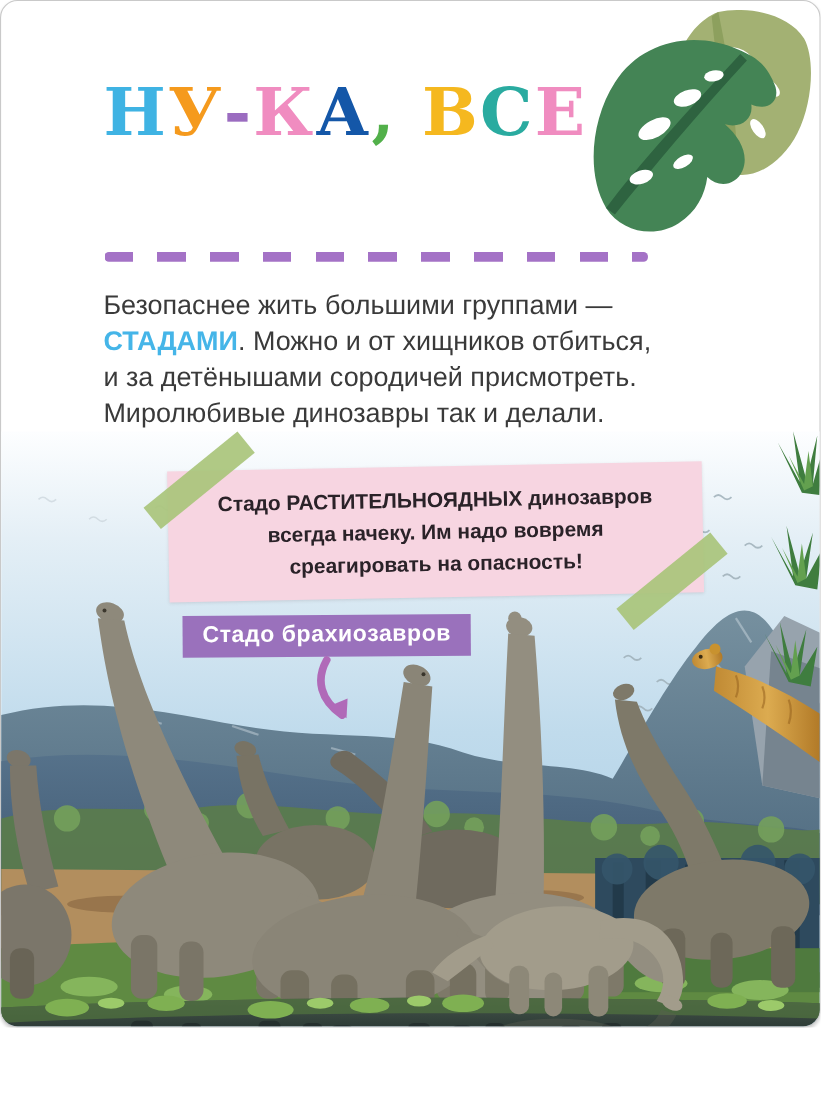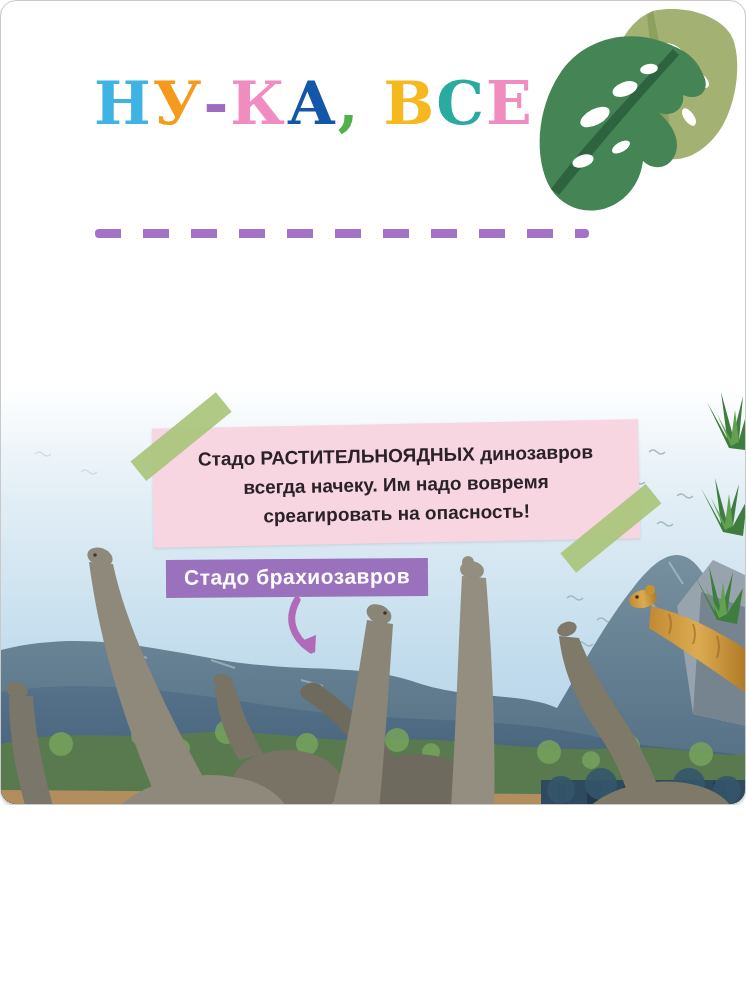--- a/index.html
+++ b/index.html
@@ -1,17 +1,17 @@
 <!DOCTYPE html>
 <html><head>
 <meta charset="utf-8">
 <style>
   html,body{margin:0;padding:0;background:#fff;}
   .page{
-    position:relative;width:746px;height:805px;background:#ffffff;
+    position:relative;width:746px;height:934px;background:#ffffff;
     border:1px solid #c9c9c9;border-radius:16px;box-sizing:border-box;
     overflow:hidden;font-family:"Liberation Sans",sans-serif;
     box-shadow:0 2px 3px rgba(0,0,0,.18);
   }
   
   .title{position:absolute;left:93px;top:66px;font-family:"DejaVu Serif",serif;
     font-weight:bold;font-size:60px;line-height:72px;letter-spacing:2px;}
   .title .ln{display:block;white-space:pre;}
   
   .dashes{position:absolute;left:94px;top:228px;width:494px;height:9px;
@@ -74,20 +74,26 @@
       <ellipse fill="#ffffff" cx="74" cy="108" rx="16" ry="8" transform="rotate(-28 74 108)"></ellipse>
       <ellipse fill="#ffffff" cx="104" cy="80" rx="13" ry="7" transform="rotate(-20 104 80)"></ellipse>
       <ellipse fill="#ffffff" cx="62" cy="152" rx="11" ry="6" transform="rotate(-18 62 152)"></ellipse>
       <ellipse fill="#ffffff" cx="100" cy="138" rx="10" ry="5" transform="rotate(-30 100 138)"></ellipse>
       <ellipse fill="#ffffff" cx="128" cy="60" rx="9" ry="5" transform="rotate(-10 128 60)"></ellipse>
     </g>
   </svg>
 
   <div class="dashes"></div>
 
+  <div class="intro">
+    <div>Безопаснее жить большими группами —</div>
+    <div><span class="hl" id="hl" style="color: rgb(69, 181, 232);">СТАДАМИ</span><span>. Можно и от хищников отбиться,</span></div>
+    <div>и за детёнышами сородичей присмотреть.</div>
+    <div>Миролюбивые динозавры так и делали.</div>
+  </div>
 
   <div class="photo">
     <svg class="scene" width="746" height="610" viewBox="0 0 746 610">
       <defs>
         <linearGradient id="sky" x1="0" y1="0" x2="0" y2="1">
           <stop offset="0" stop-color="#fdfeff"></stop>
             <stop offset=".16" stop-color="#e4eff6"></stop>
           <stop offset=".45" stop-color="#c0dbec"></stop>
             <stop offset=".8" stop-color="#a7cce4"></stop>
           <stop offset="1" stop-color="#a1c7df"></stop>

